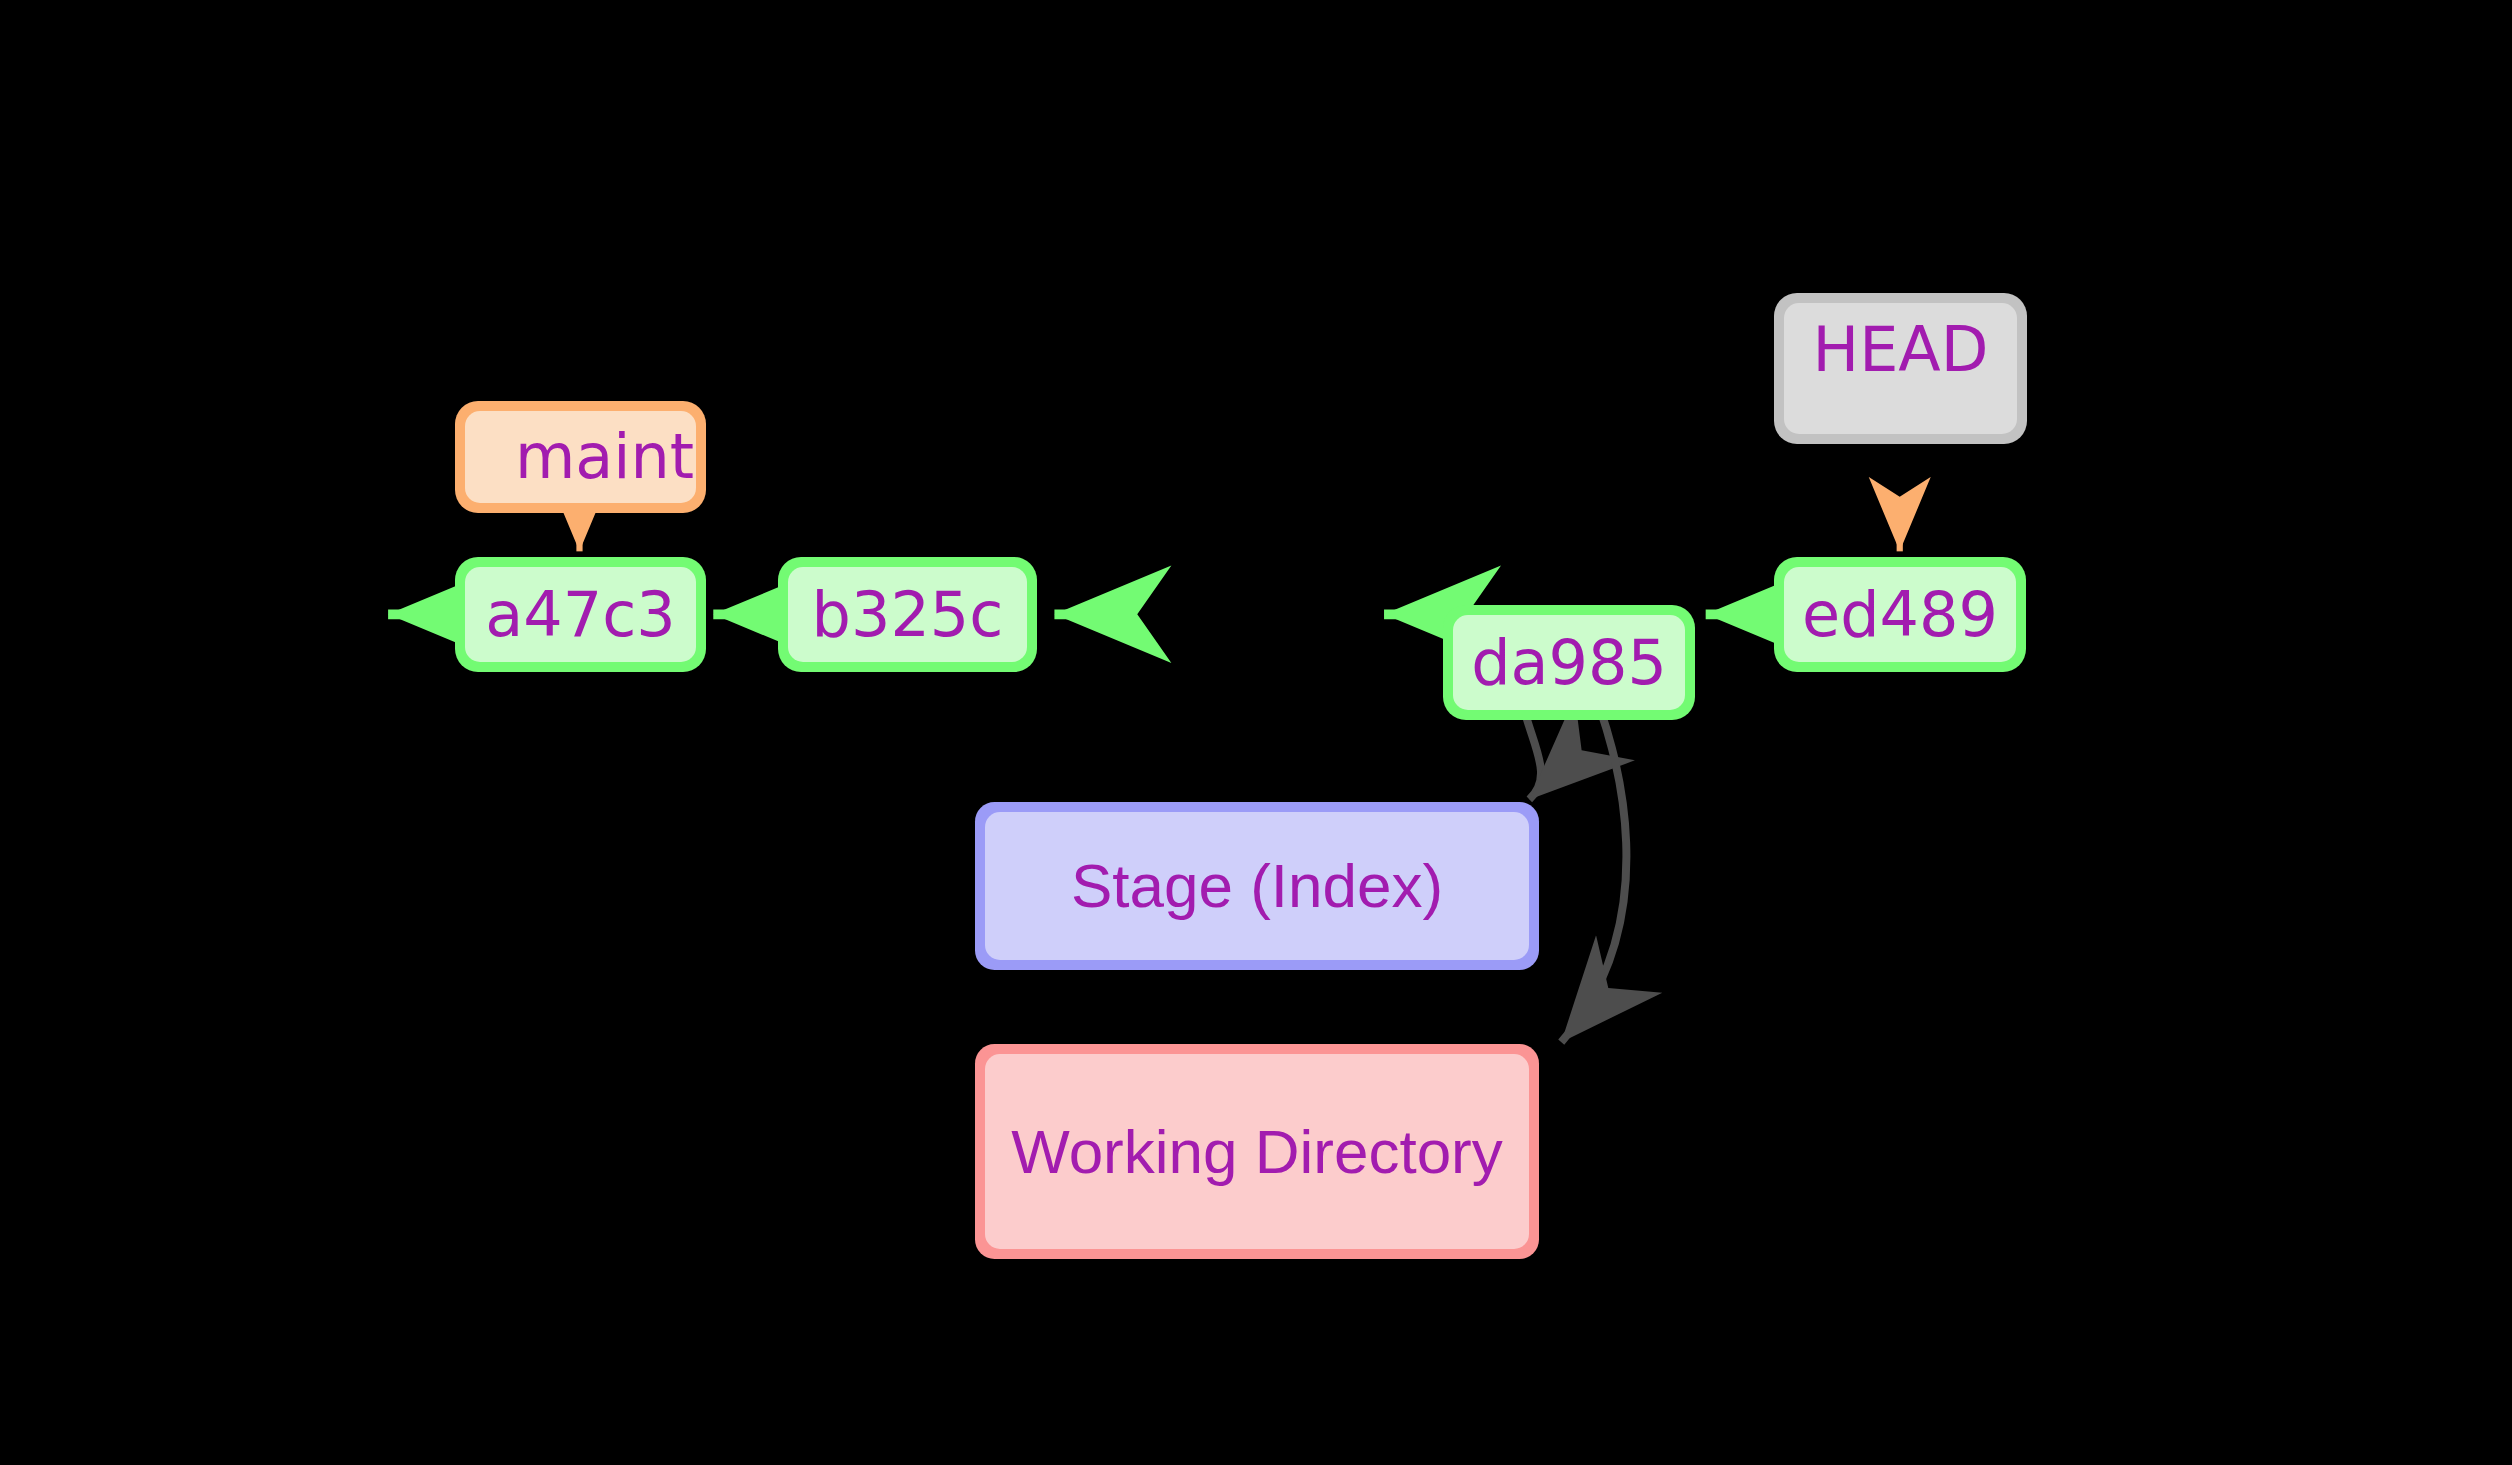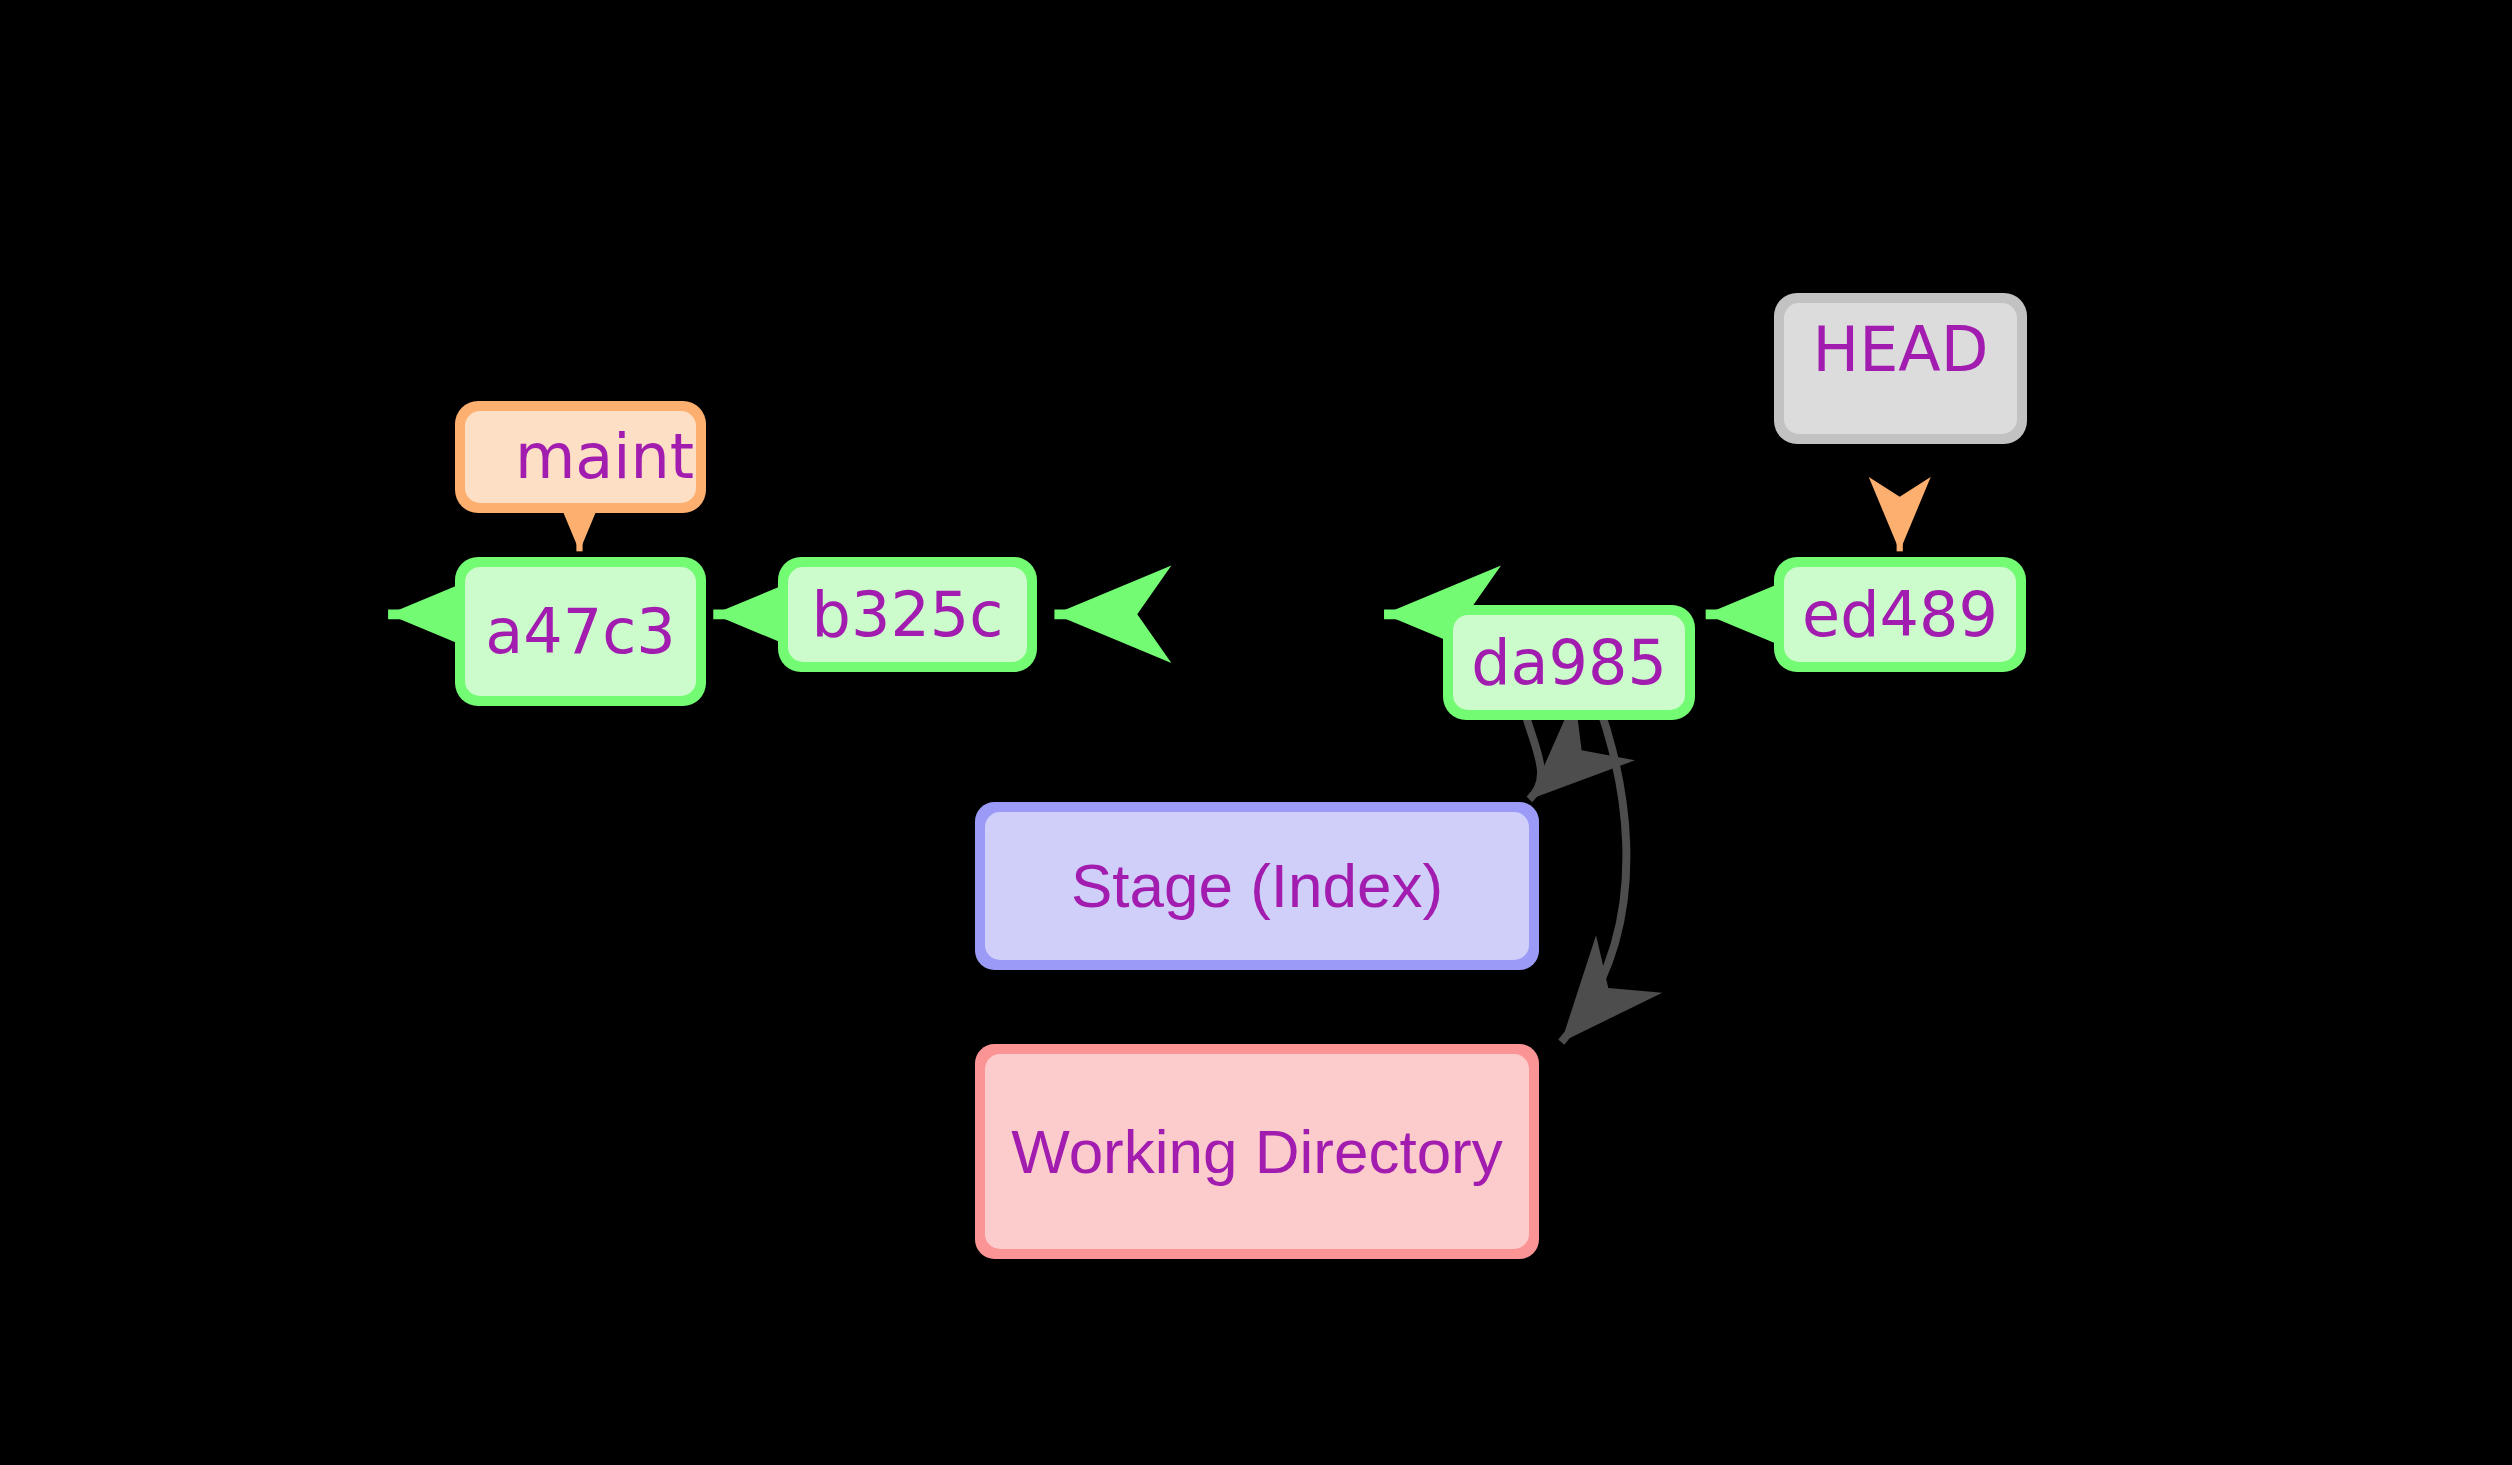--- a/index.html
+++ b/index.html
@@ -130,21 +130,21 @@
     </div>
   </div>
 
   <div class="node n-head layer-head" style="left:1774px; top:293px; width:253px; height:151px;">
     <div class="inner" style="align-items:flex-start; padding-top:16px;">
       <span class="label t-head">HEAD</span>
     </div>
   </div>
 
 
-  <div class="node n-commit layer-commit" style="left:455px; top:557px; width:251px; height:149px;">
+  <div class="node n-commit layer-commit" style="left:455px; top:557px; width:251px; height:115px;">
     <div class="inner">
       <span class="label t-commit">a47c3</span>
     </div>
   </div>
 
   <div class="node n-commit layer-commit" style="left:778px; top:557px; width:259px; height:115px;">
     <div class="inner">
       <span class="label t-commit">b325c</span>
     </div>
   </div>

